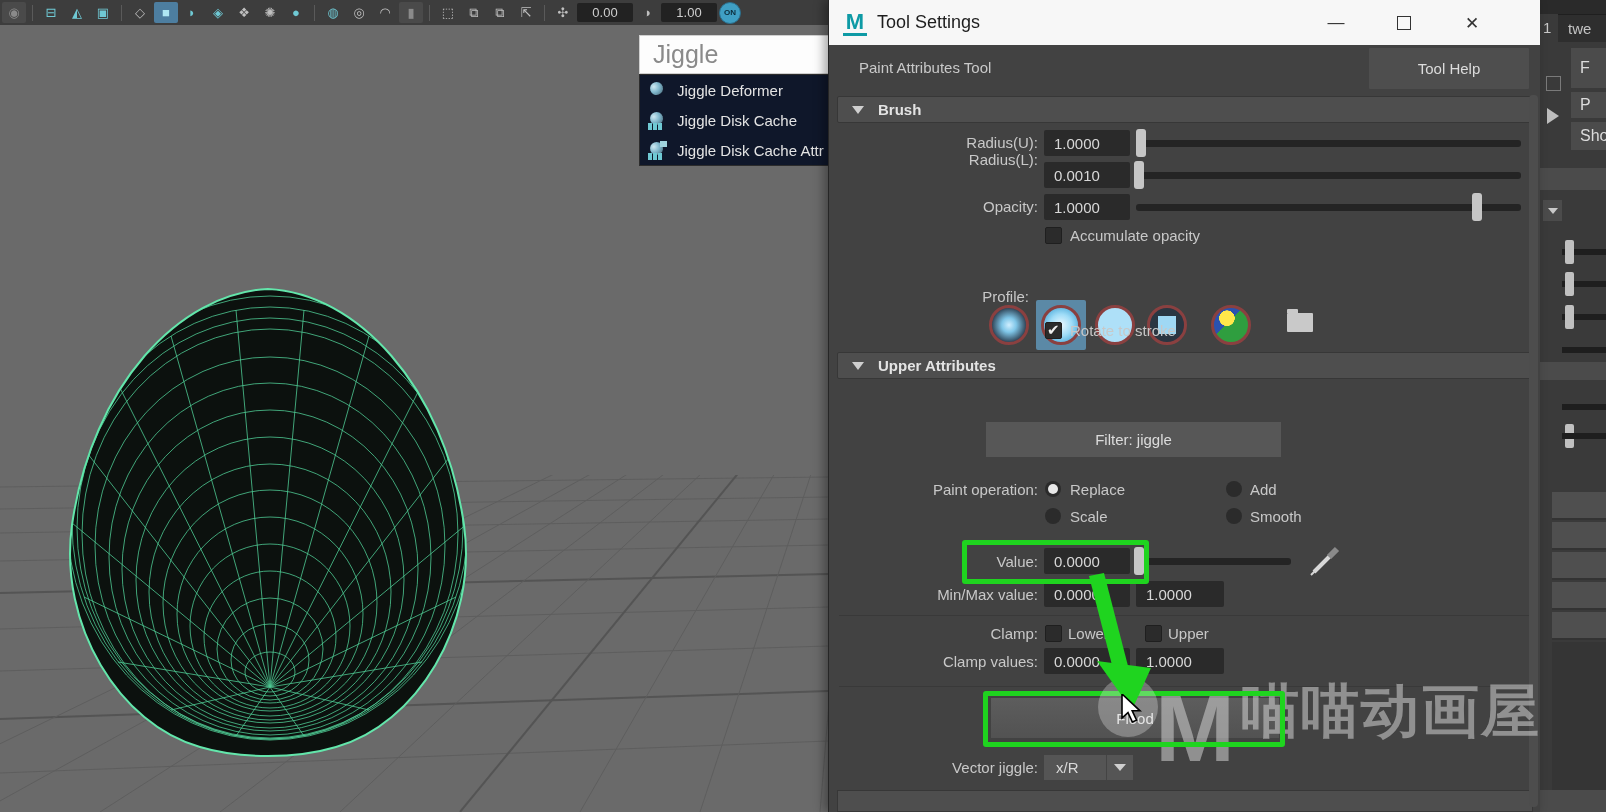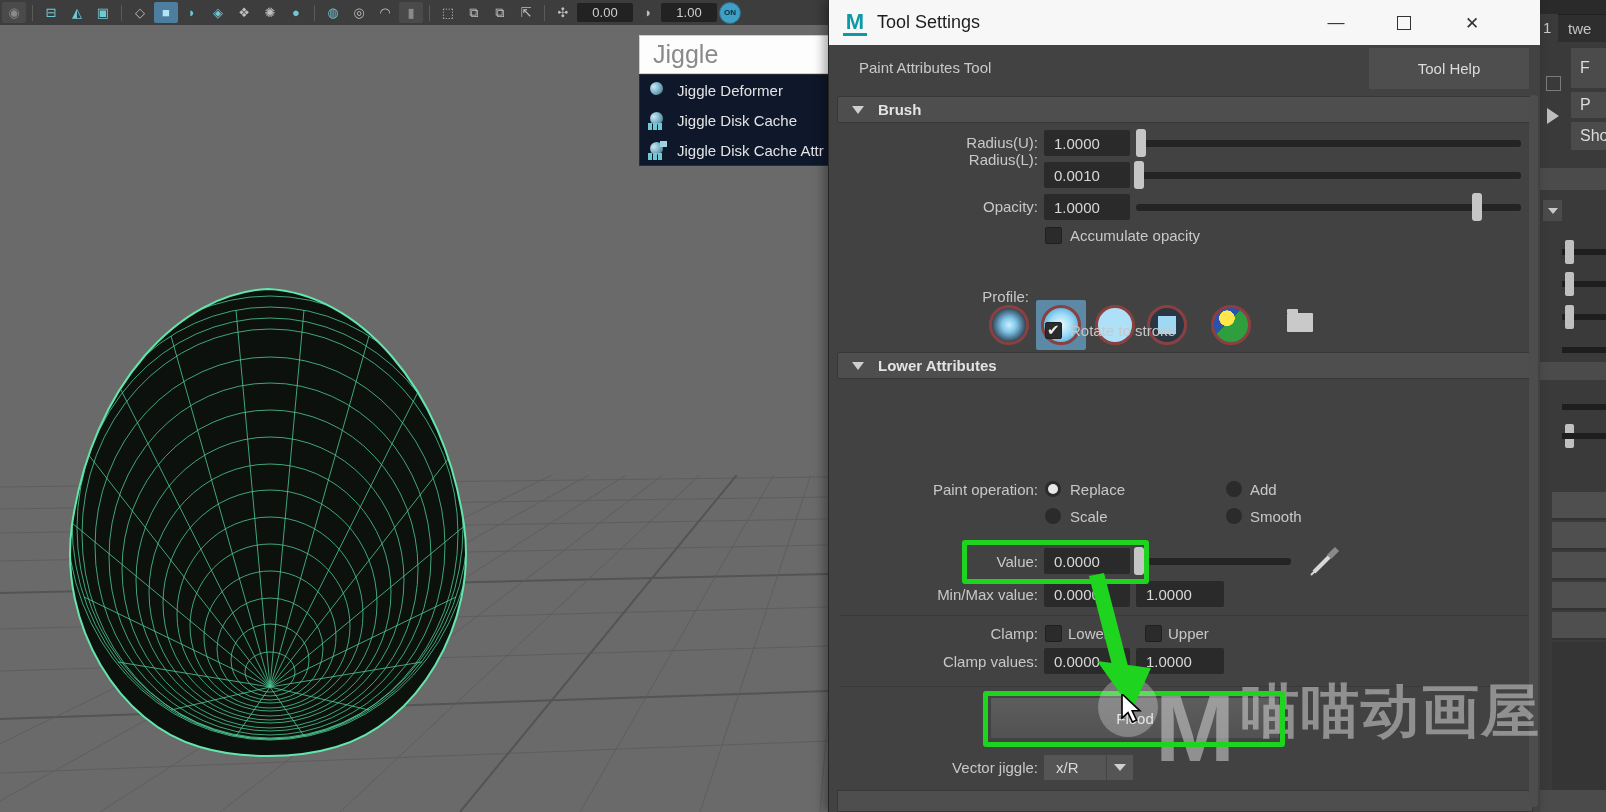--- a/index.html
+++ b/index.html
@@ -351,23 +351,24 @@
         <div style="position:absolute;left:8px;top:8px;width:18px;height:18px;background:#9fd8f4;"></div>
       </div>
       <div class="profile-ic" style="left:382px;top:260px;background:radial-gradient(circle at 38% 30%,#ffe74a 0 24%,transparent 25%),linear-gradient(135deg,#2a52b0 0 42%,#2f9e3f 42%);"></div>
       <div id="folder-ic"></div>
 
       <div class="checkbox checked" style="left:216px;top:277px;"></div>
       <div class="cb-label" style="left:241px;top:277px;">Rotate to stroke</div>
 
       <div class="section-hdr" style="top:307px;">
         <span class="tri"></span>
-        <span>Lower Attributes</span>
-      </div>
-
+        <span>Upper Attributes</span>
+      </div>
+
+      <div class="wide-btn" style="top:377px;height:35px;">Filter: jiggle</div>
 
       <div class="row-label" style="left:9px;top:436px;">Paint operation:</div>
       <div class="radio selected" style="left:216px;top:436px;"></div>
       <div class="cb-label" style="left:241px;top:436px;">Replace</div>
       <div class="radio" style="left:397px;top:436px;"></div>
       <div class="cb-label" style="left:421px;top:436px;">Add</div>
       <div class="radio" style="left:216px;top:463px;"></div>
       <div class="cb-label" style="left:241px;top:463px;">Scale</div>
       <div class="radio" style="left:397px;top:463px;"></div>
       <div class="cb-label" style="left:421px;top:463px;">Smooth</div>

